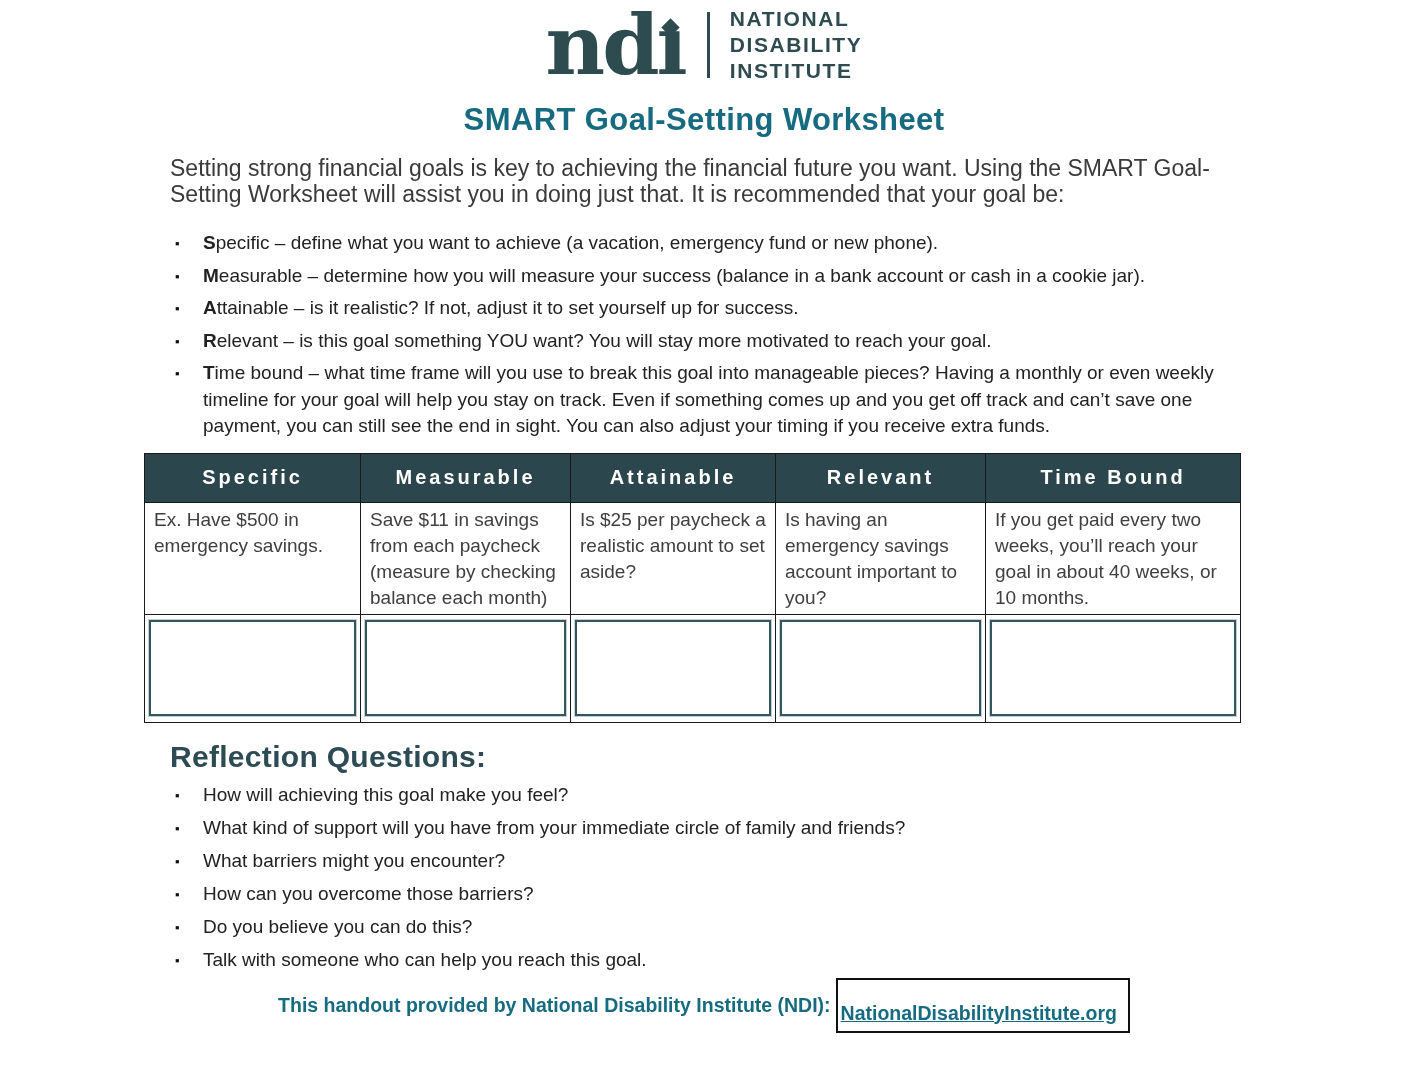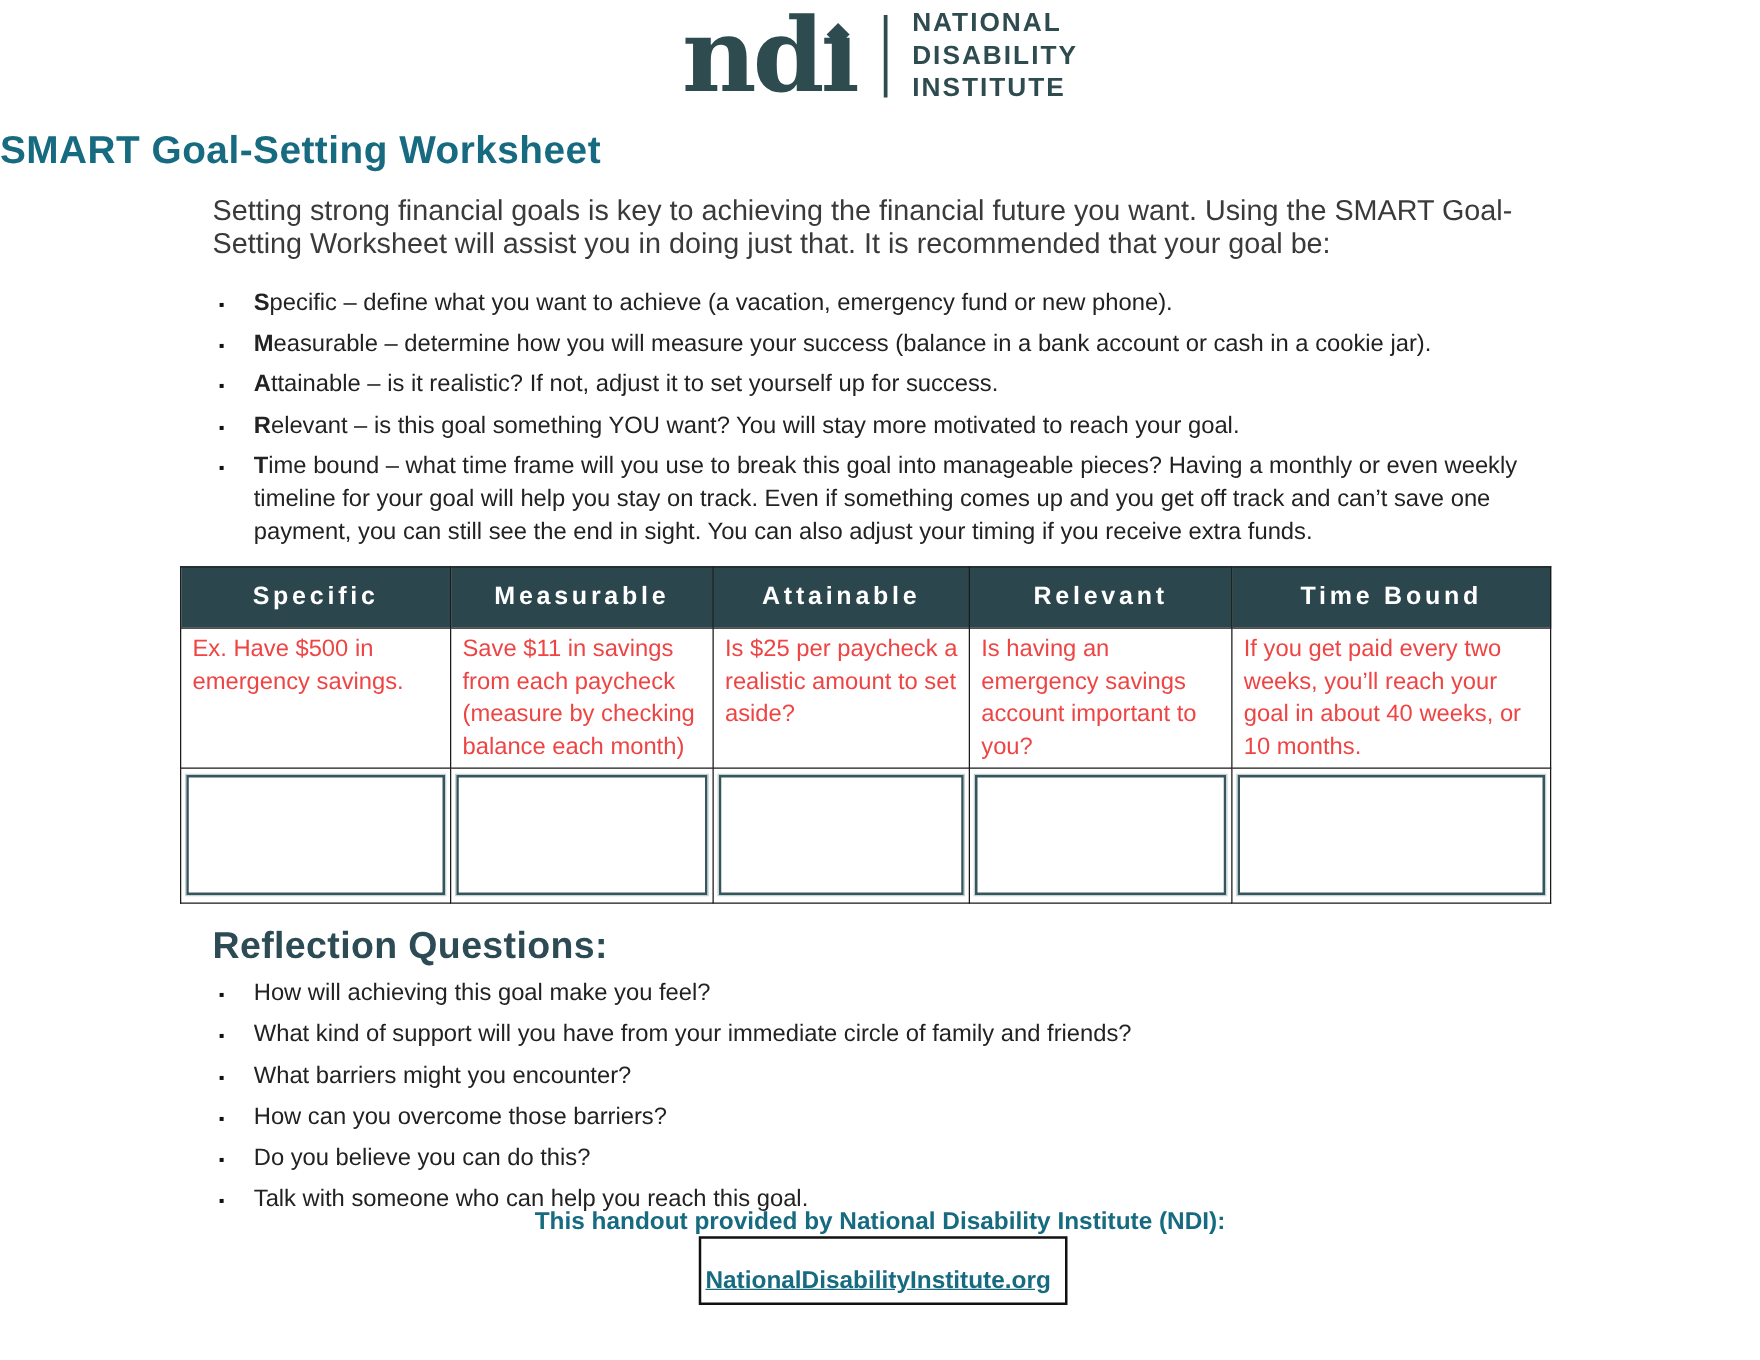--- a/index.html
+++ b/index.html
@@ -30,21 +30,21 @@
   .logo-i-dot{
     position:absolute;top:12px;left:7px;width:13px;height:13px;
     background:var(--logo);transform:rotate(45deg);
   }
   .logo-sep{width:3px;height:66px;background:var(--logo);margin-left:2px;}
   .logo-text{display:flex;flex-direction:column;color:var(--logo);
     font-weight:bold;font-size:21px;letter-spacing:1.6px;line-height:26px;}
 
   
   .doc-title{
-    color:var(--teal);font-weight:bold;
+    text-align:center;color:var(--teal);font-weight:bold;
     font-size:31px;margin-top:12px;letter-spacing:0.4px;
   }
 
   
   .content{margin-left:170px;width:1070px;}
   .intro{font-size:23px;line-height:26px;margin-top:17px;color:#3a3a3a;}
 
   ul.bullets{list-style:none;margin:8px 0 0 0;padding:0;}
   ul.bullets li{
     position:relative;padding-left:33px;font-size:19px;line-height:26.5px;
@@ -60,41 +60,41 @@
     border-collapse:collapse;table-layout:fixed;
     width:1096px;margin-left:-26px;margin-top:13px;
   }
   .smart-table th{
     background:var(--header-bg);color:#ffffff;font-weight:bold;
     font-size:20px;letter-spacing:3px;height:46px;
     border:1px solid var(--border-dark);
   }
   .smart-table td{
     border:1px solid var(--border-dark);vertical-align:top;
-    font-size:19px;line-height:26px;padding:4px 8px 3px 9px;color:#ef4444;
+    font-size:19px;line-height:26px;padding:4px 8px 3px 9px;color:#404040;
   }
   .smart-table td.example{height:96px;}
   .smart-table td.box-cell{height:96px;padding:5px 4px 6px 4px;}
   .goal-input{
     box-sizing:border-box;width:100%;height:100%;background:#ffffff;
     border:2px solid var(--box-border);outline:1px solid var(--box-outline);
     font-size:18px;font-family:"Liberation Sans",sans-serif;padding:4px;
   }
 
   
   .reflection-heading{
     font-size:30px;font-weight:bold;color:var(--heading);
     margin-top:17px;letter-spacing:0.3px;
   }
   ul.questions li{margin-top:6.5px;}
 
   
   .footer{
     position:absolute;left:0;top:966px;width:1408px;height:78px;
-    display:flex;justify-content:center;align-items:center;flex-direction:column;
+    display:flex;justify-content:center;align-items:center;
   }
   .footer-text{color:var(--teal);font-weight:bold;font-size:19.5px;}
   .link-box{
     border:2px solid #111111;padding:22px 11px 6px 3px;margin-left:5px;
     display:inline-block;
   }
   .footer-link{color:var(--teal);font-weight:bold;font-size:19.5px;
     text-decoration:underline;cursor:pointer;}
 </style>
 </head>

